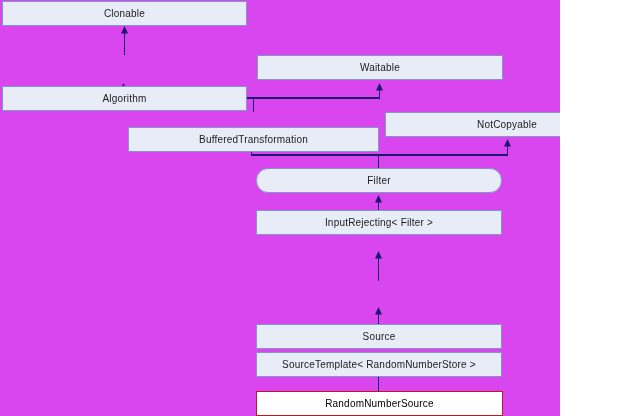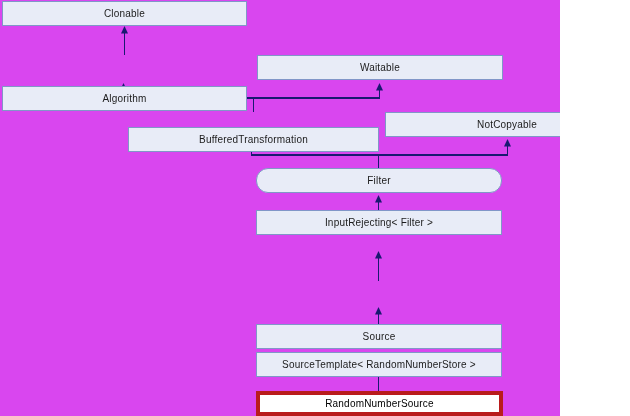--- a/index.html
+++ b/index.html
@@ -35,21 +35,21 @@
     color: #1b1b1b;
     font-size: 10px;
     line-height: 11px;
     letter-spacing: 0.2px;
     white-space: nowrap;
     text-align: center;
     cursor: pointer;
   }
   .node.current {
     background: #ffffff;
-    border: 4px solid #b91c1c;
+    border: 1px solid #b91c1c;
     color: #000000;
     cursor: default;
   }
   .node-label {
     display: block;
     pointer-events: none;
   }
 </style>
 </head>
 <body>

